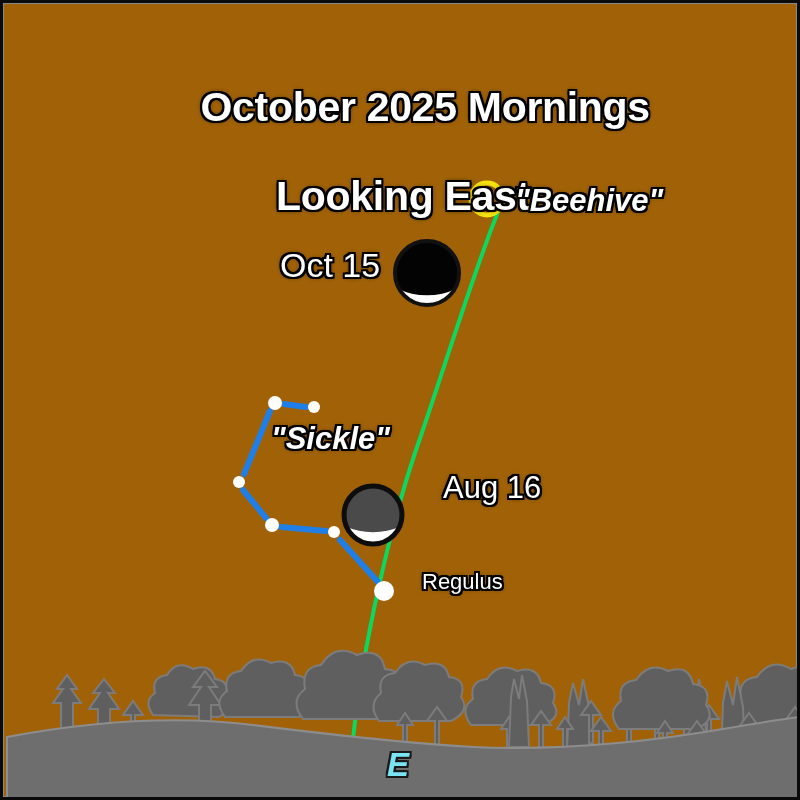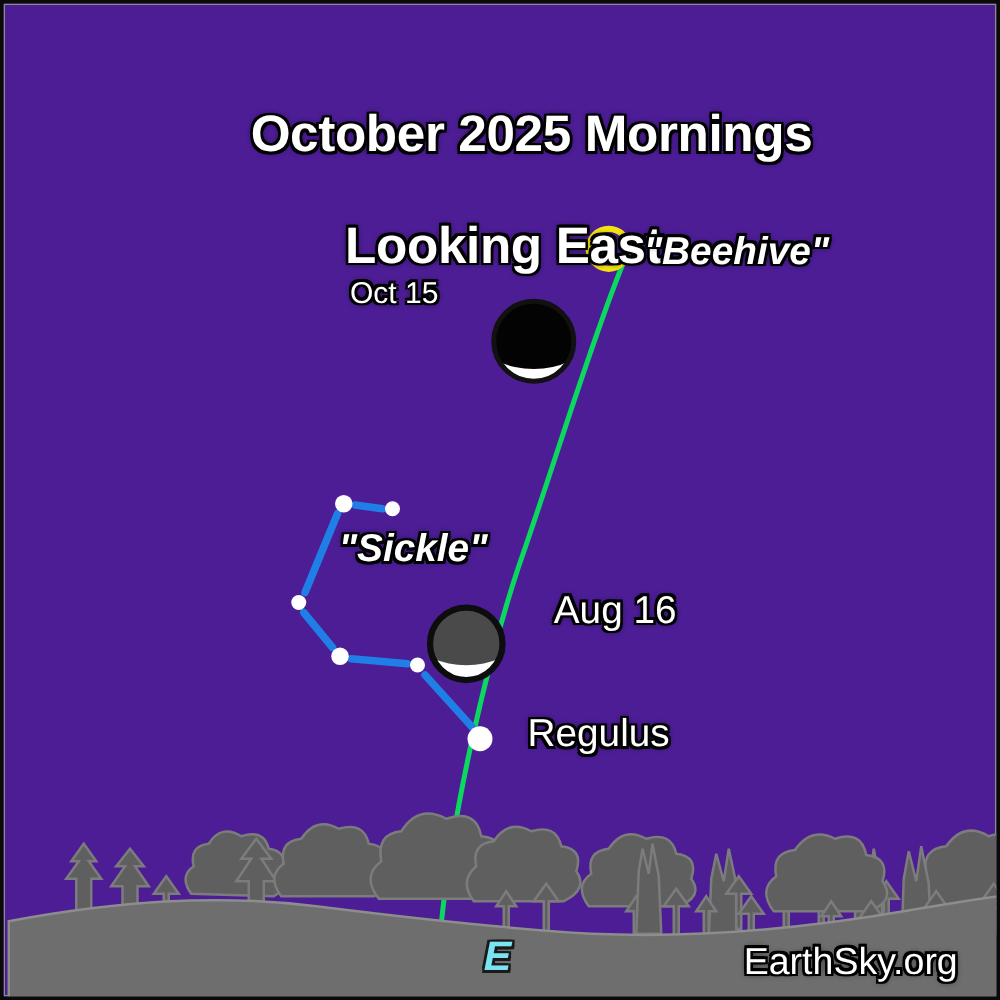--- a/index.html
+++ b/index.html
@@ -10,21 +10,21 @@
   body {
     width: 800px;
     height: 800px;
     overflow: hidden;
     font-family: "Liberation Sans", sans-serif;
   }
   #sky-chart {
     position: relative;
     width: 800px;
     height: 800px;
-    background: #4c1d95;
+    background: #a16207;
     box-sizing: border-box;
     border: 3px solid #0a0a0a;
     outline: 1px solid #8a8a8a;
     outline-offset: -4px;
     overflow: hidden;
   }
   #chart-svg {
     position: absolute;
     left: 0;
     top: 0;
@@ -54,41 +54,41 @@
   #title-line2 { display: block; }
   #label-beehive {
     left: 512px;
     top: 181px;
     font-size: 31px;
     font-weight: bold;
     font-style: italic;
   }
   #label-oct15 {
     left: 277px;
-    top: 219px;
-    font-size: 24px;
+    top: 244px;
+    font-size: 34px;
     font-weight: normal;
   }
   #label-sickle {
     left: 268px;
     top: 419px;
     font-size: 31px;
     font-weight: bold;
     font-style: italic;
   }
   #label-oct16 {
     left: 440px;
     top: 468px;
     font-size: 31px;
     font-weight: normal;
   }
   #label-regulus {
     left: 419px;
     top: 567px;
-    font-size: 31px;
+    font-size: 22px;
     font-weight: normal;
   }
   #label-east {
     left: 384px;
     top: 744px;
     font-size: 33px;
     font-weight: bold;
     font-style: italic;
     color: #7ae4f2;
     text-shadow:
@@ -211,15 +211,14 @@
   <div class="txt" id="label-oct15">Oct 15</div>
 
   <div class="txt" id="label-sickle">"Sickle"</div>
 
   <div class="txt" id="label-oct16">Aug 16</div>
 
   <div class="txt" id="label-regulus">Regulus</div>
 
   <div class="txt" id="label-east">E</div>
 
-  <div class="txt" id="label-watermark">EarthSky.org</div>
 
 </div>
 
 </body></html>

